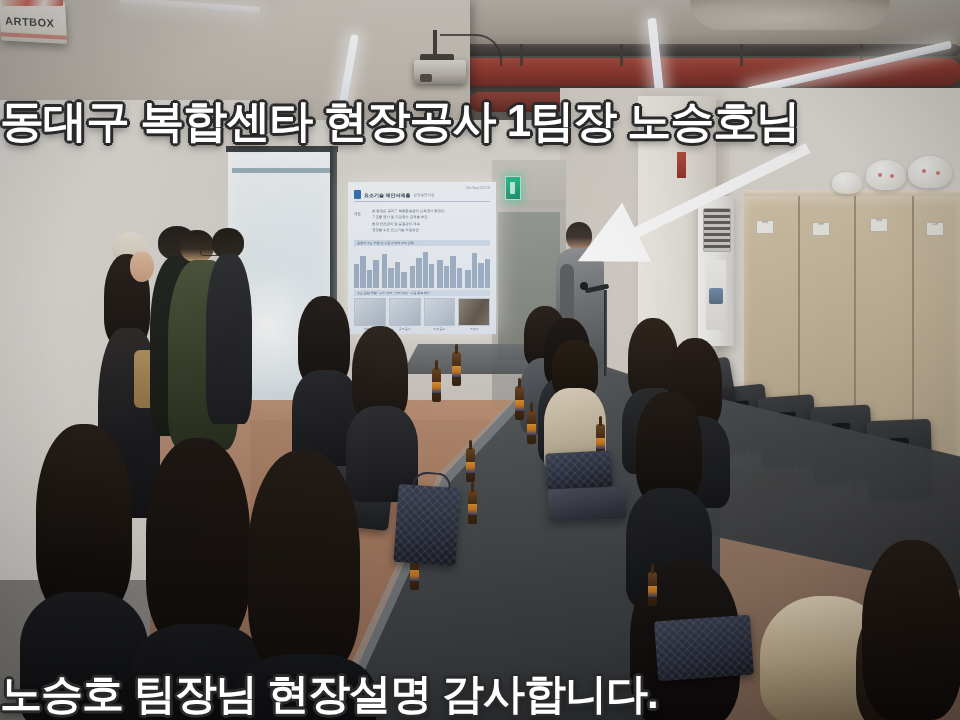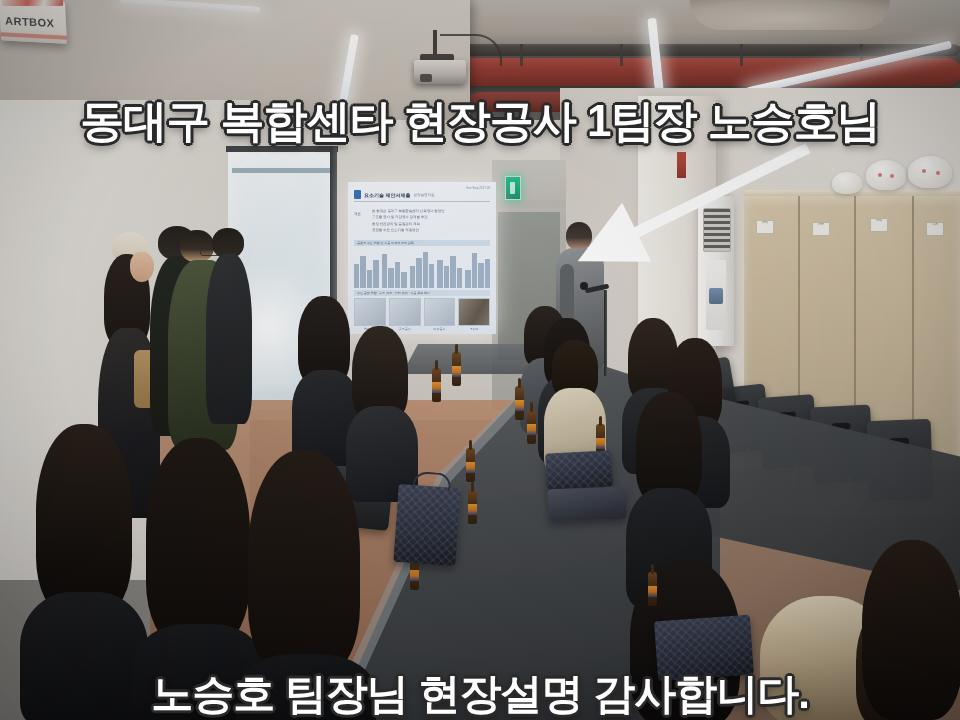--- a/index.html
+++ b/index.html
@@ -395,21 +395,21 @@
     position:absolute;left:585px;top:286px;width:24px;height:5px;
     background:#232628;border-radius:2px;transform:rotate(-12deg);
   }
   .mic-head{
     position:absolute;left:580px;top:282px;width:8px;height:8px;border-radius:50%;
     background:#16181a;
   }
 
   
   .caption{
-    position:absolute;left:0;width:960px;text-align:center;
+    position:absolute;left:0;width:960px;text-align:left;
     font-family:"Liberation Sans","DejaVu Sans",sans-serif;
     font-weight:bold;color:#ffffff;
     letter-spacing:-1px;
     text-shadow:
       -2px -2px 0 #2a2a2a, 2px -2px 0 #2a2a2a,
       -2px  2px 0 #2a2a2a, 2px  2px 0 #2a2a2a,
       -3px  0   0 #2a2a2a, 3px  0   0 #2a2a2a,
        0   -3px 0 #2a2a2a, 0    3px 0 #2a2a2a,
        0 4px 8px rgba(0,0,0,.55);
     white-space:nowrap;

